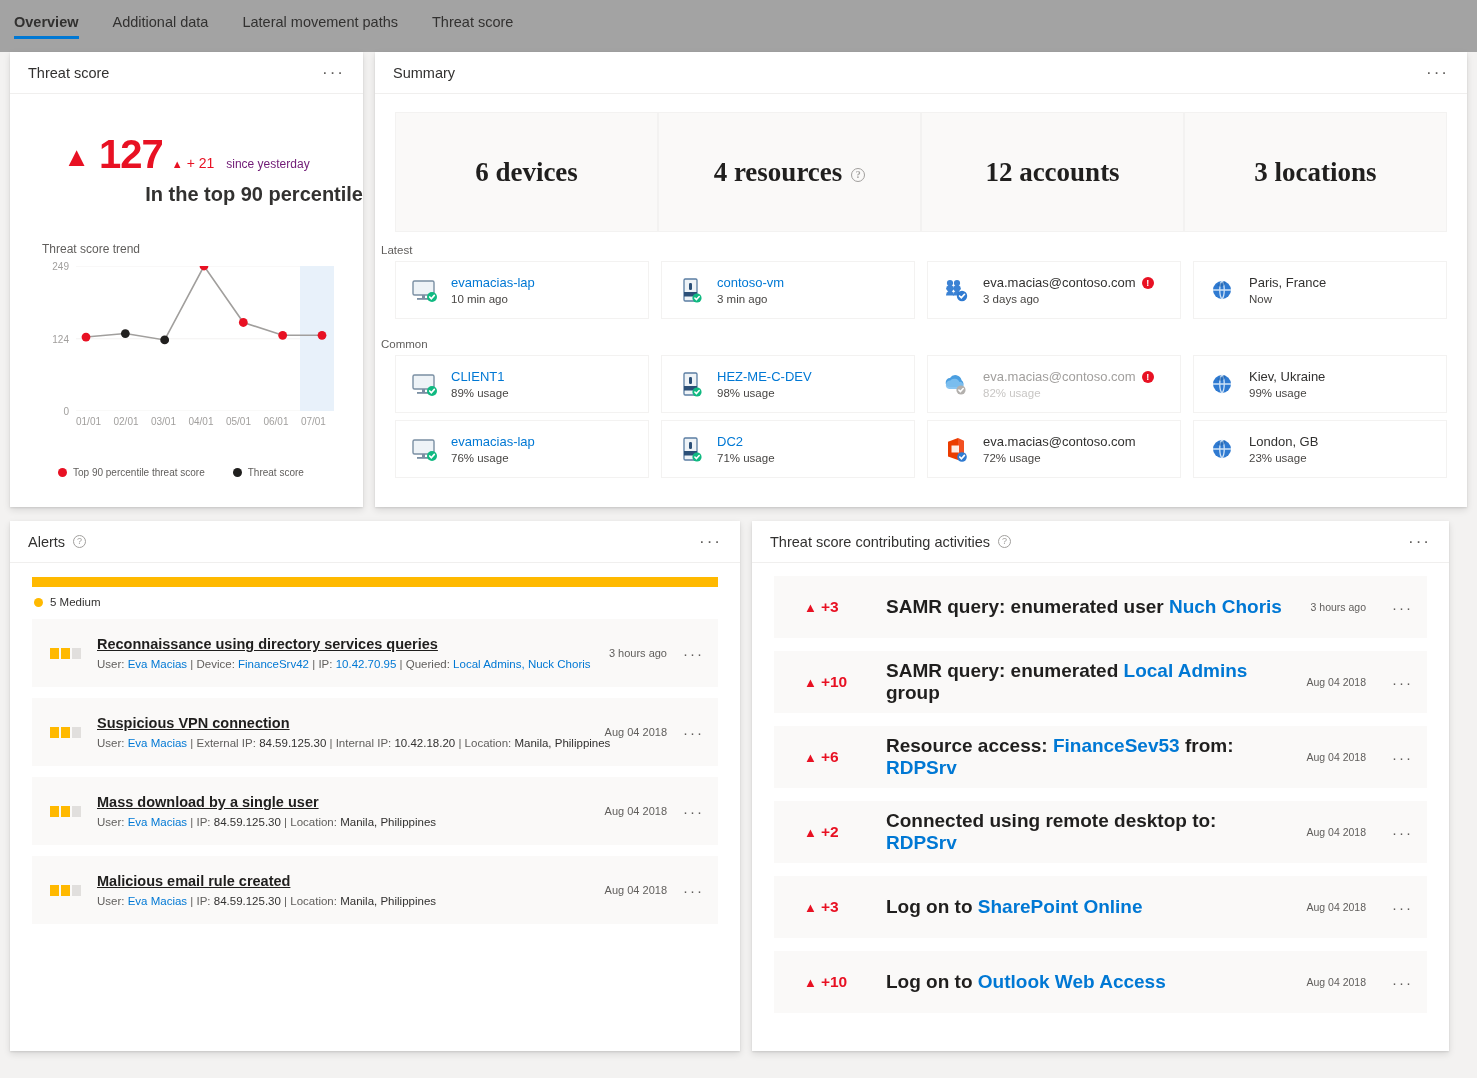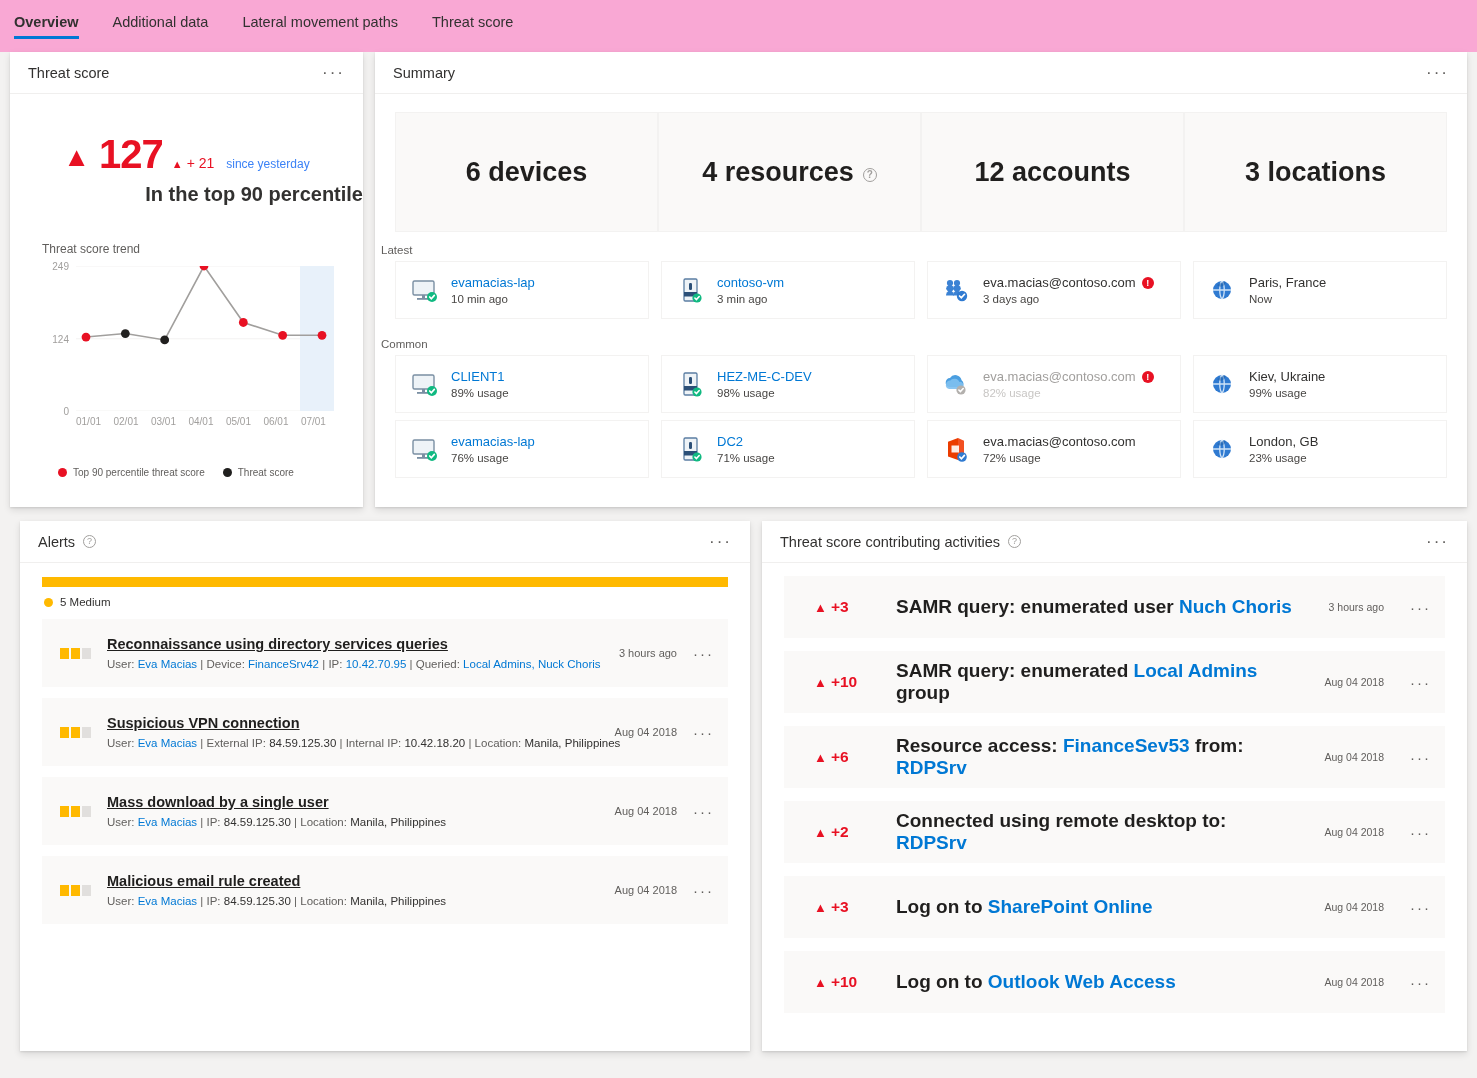--- a/index.html
+++ b/index.html
@@ -4,21 +4,21 @@
 <style>
   * { box-sizing: border-box; margin: 0; padding: 0; }
   html, body {
     width: 1477px; height: 1078px;
     background: #f3f2f1;
     font-family: "Liberation Sans", sans-serif;
     color: #323130;
     overflow: hidden;
   }
   .tabs {
-    height: 52px; background: #f9a8d4;
+    height: 52px; background: #a3a3a3;
     display: flex; align-items: flex-start;
     padding: 14px 0 0 14px; gap: 0;
   }
   .tab {
     font-size: 14.5px; color: #323130;
     padding: 0 16px 9px 0; margin-right: 18px;
     position: relative; cursor: pointer; white-space: nowrap;
   }
   .tab.active { font-weight: bold; }
   .tab.active::after {
@@ -45,36 +45,36 @@
   #threat-card { width: 353px; height: 455px; }
   .score-row {
     display: flex; align-items: baseline; justify-content: center;
     margin-top: 38px; gap: 9px;
   }
   .tri { color: #e81123; }
   .score-big { font-size: 40px; font-weight: bold; color: #e81123; letter-spacing: -1px; }
   .tri-big { font-size: 27px; position: relative; top: -2px; }
   .delta { font-size: 14px; color: #e81123; white-space: nowrap; }
   .tri-sm { font-size: 11px; }
-  .since { font-size: 12px; color: #3b82f6; margin-left: 3px; }
+  .since { font-size: 12px; color: #701a75; margin-left: 3px; }
   .percentile { text-align: right; font-size: 20px; font-weight: bold; margin-top: 6px; }
   .trend-label { font-size: 12px; color: #605e5c; margin: 36px 0 0 32px; }
   .chartwrap { position: relative; margin: 10px 0 0 30px; width: 300px; height: 175px; }
   .y-ax { position: absolute; left: 0; top: 0; width: 32px; height: 145px; }
   .y-ax span { position: absolute; right: 3px; font-size: 10px; color: #a19f9d; transform: translateY(-50%); }
   .x-ax { position: absolute; left: 36px; top: 150px; width: 250px; display: flex; justify-content: space-between; }
   .x-ax span { font-size: 10px; color: #a19f9d; }
   .plot { position: absolute; left: 36px; top: 0; width: 258px; height: 145px; }
-  .legend { display: flex; gap: 18px; margin: 26px 0 0 48px; align-items: center; }
+  .legend { display: flex; gap: 28px; margin: 26px 0 0 48px; align-items: center; }
   .legend-item { display: flex; align-items: center; gap: 6px; font-size: 10px; color: #605e5c; }
   .ldot { width: 9px; height: 9px; border-radius: 50%; }
 
   
   #summary-card { flex: 1; height: 455px; }
-  .sum-tiles { display: flex; padding: 18px 20px 0 20px; }
+  .sum-tiles { display: flex; padding: 18px 20px 0 20px; font-family: Liberation Serif, serif; }
   .sum-tile {
     flex: 1; height: 120px; background: #faf9f8; border: 1px solid #f3f2f1;
     display: flex; align-items: center; justify-content: center; gap: 9px;
     font-size: 27px; font-weight: bold; color: #201f1e; cursor: pointer;
   }
   .sum-tile .help { width: 14px; height: 14px; font-size: 10px; position: relative; top: 3px; }
   .sec-label { font-size: 11.5px; color: #605e5c; padding: 12px 0 5px 6px; }
   .ent-row { display: flex; gap: 12px; padding: 0 20px 7px 20px; }
   .ent {
     flex: 1; height: 58px; border: 1px solid #f3f2f1; background: #fff;
@@ -87,21 +87,21 @@
   .ent-sub { font-size: 11.5px; color: #484644; }
   .ent-sub.dim { color: #c8c6c4; }
   .err-badge {
     width: 12px; height: 12px; border-radius: 50%; background: #e81123;
     color: #fff; font-size: 9px; font-weight: bold; display: inline-flex;
     align-items: center; justify-content: center; flex: none;
   }
   .eicon { width: 30px; height: 30px; flex: none; position: relative; }
 
   
-  .grid-bot { display: flex; gap: 12px; padding: 14px 10px 0 10px; align-items: flex-end; margin-left: 10px; }
+  .grid-bot { display: flex; gap: 12px; padding: 14px 28px 0 10px; align-items: flex-end; }
   #alerts-card { width: 730px; height: 530px; overflow: hidden; }
   #acts-card { flex: 1; height: 530px; overflow: hidden; }
   .open-alerts { font-size: 27px; font-weight: bold; padding: 22px 0 0 22px; color: #201f1e; }
   .sev-bar { height: 10px; background: #ffb900; margin: 14px 22px 0 22px; }
   .sev-leg { display: flex; align-items: center; gap: 7px; margin: 9px 0 0 24px; font-size: 11.5px; color: #323130; }
   .sev-dot { width: 9px; height: 9px; border-radius: 50%; background: #ffb900; }
   .alert-row {
     margin: 11px 22px 0 22px; background: #faf9f8; height: 68px;
     display: flex; align-items: center; padding: 0 14px 0 18px; gap: 16px; cursor: pointer;
   }

